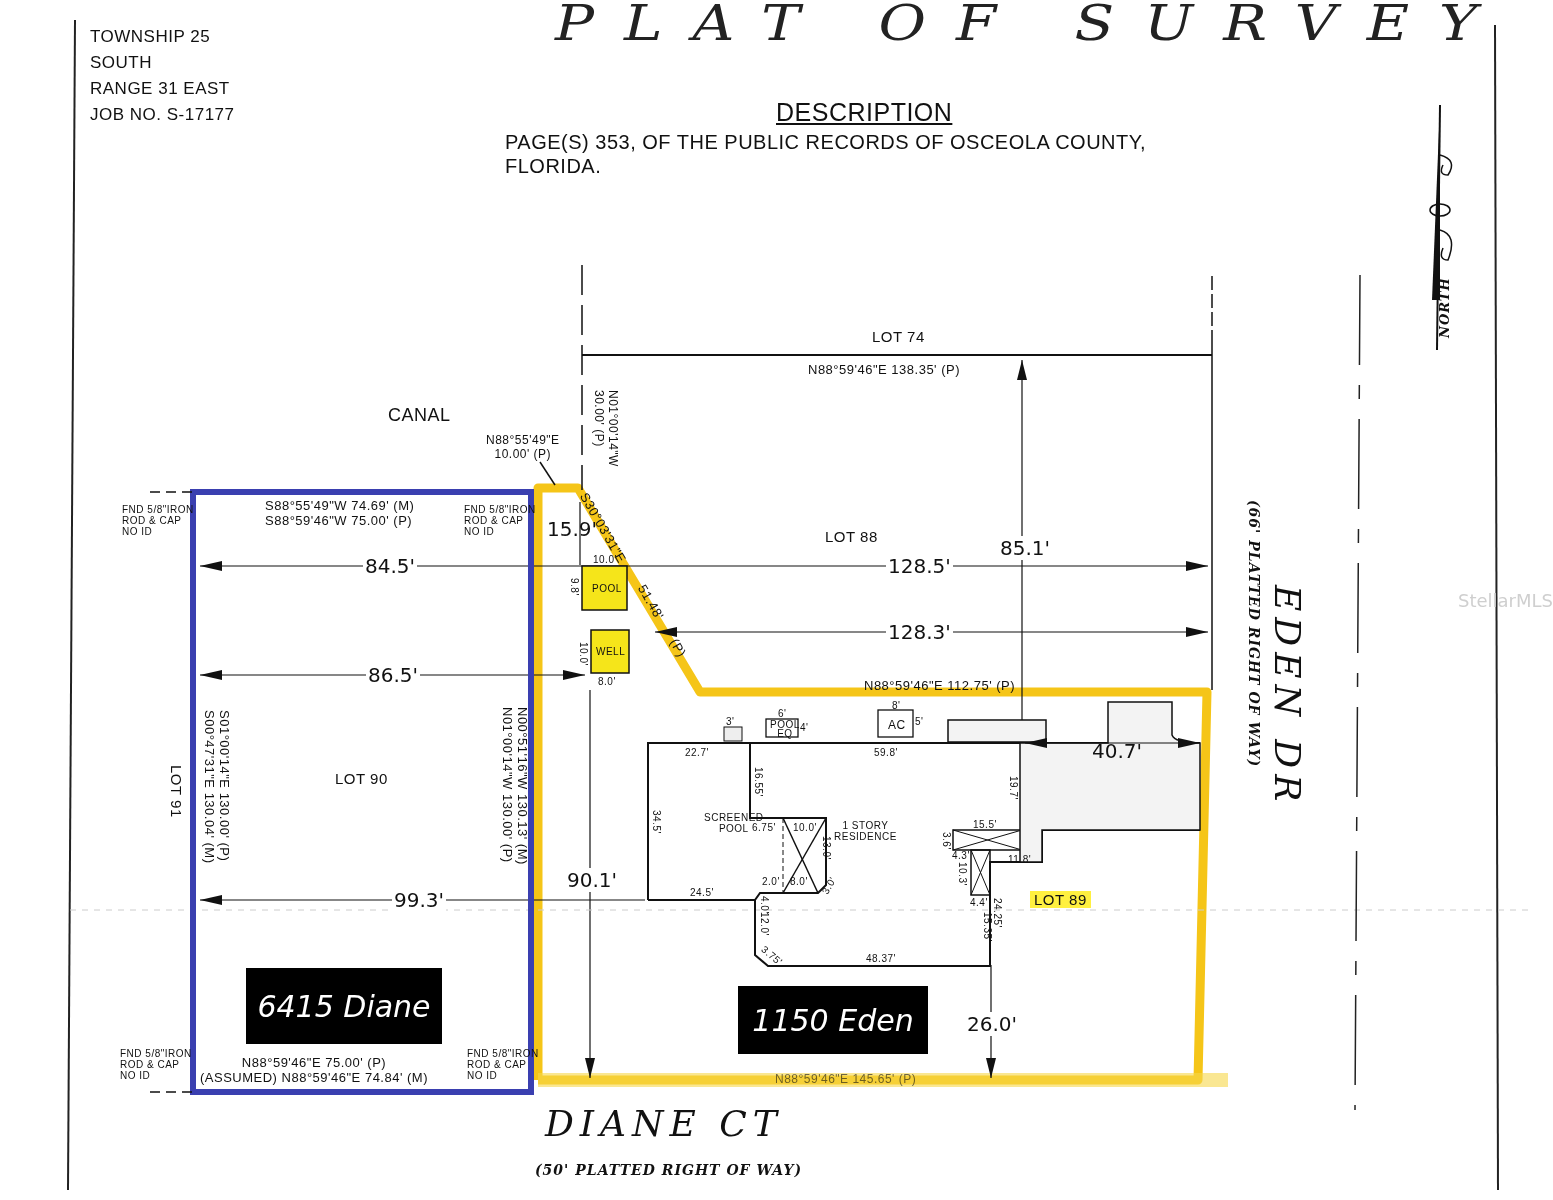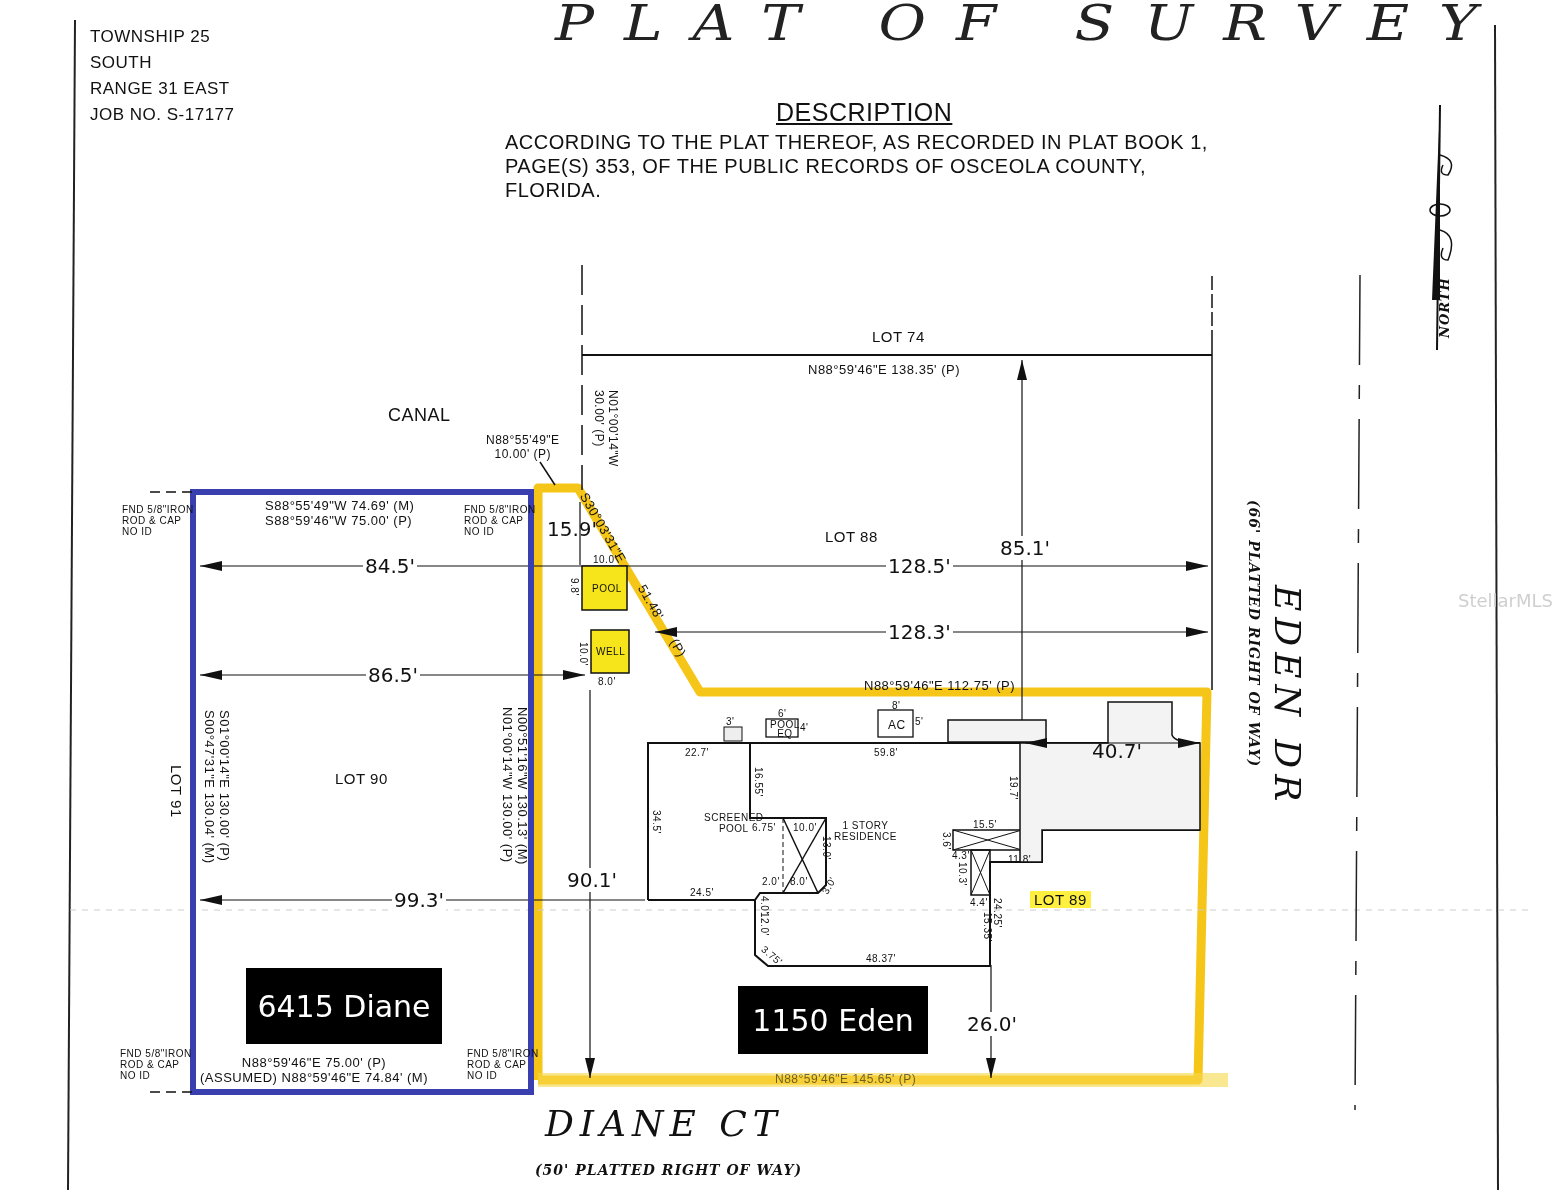--- a/index.html
+++ b/index.html
@@ -11,21 +11,21 @@
   .desc-h { font-size:25px; text-decoration:underline; }
   .desc { font-size:20px; line-height:24px; }
   .s10 { font-size:10px; line-height:11px; }
   .s12 { font-size:12px; }
   .s13 { font-size:13px; }
   .s15 { font-size:15px; }
   .s18 { font-size:18px; }
   .dim { font-size:20px; background:#fff; padding:0 2px; }
   .street { font-family:"DejaVu Serif", serif; font-style:italic; font-size:36px; letter-spacing:6px; }
   .street-sub { font-family:"DejaVu Serif", serif; font-style:italic; font-weight:bold; font-size:14px; letter-spacing:1px; }
-  .label-box { background:#000; color:#fff; font-size:30px; font-family:"DejaVu Sans", sans-serif; display:flex; align-items:center; justify-content:center; }
+  .label-box { background:#000; color:#fff; font-size:30px; font-family:"DejaVu Sans", sans-serif; display:flex; align-items:center; justify-content:center;font-style:italic; }
   .rot90 { transform:rotate(90deg); transform-origin:left top; }
   .rotm90 { transform:rotate(-90deg); transform-origin:left top; }
   .hl { background:rgba(255,235,0,0.75); }
   .watermark { color:#cfcfcf; font-size:20px; }
   svg { position:absolute; left:0; top:0; }
 </style>
 </head>
 <body>
 
 <svg width="1553" height="1200" viewBox="0 0 1553 1200">
@@ -112,21 +112,20 @@
 <div class="abs cad hdr" style="left:90px;top:24px;">
   <div>TOWNSHIP 25</div>
   <div>SOUTH</div>
   <div>RANGE 31 EAST</div>
   <div>JOB NO. S-17177</div>
 </div>
 <div class="abs title" style="left:555px;top:-6px;">PLAT OF SURVEY</div>
 
 <div class="abs cad desc-h" style="left:776px;top:98px;">DESCRIPTION</div>
 <div class="abs cad desc" style="left:505px;top:130px;">
-  <div>ACCORDING TO THE PLAT THEREOF, AS RECORDED IN PLAT BOOK 1,</div>
   <div>PAGE(S) 353, OF THE PUBLIC RECORDS OF OSCEOLA COUNTY,</div>
   <div>FLORIDA.</div>
 </div>
 
 <div class="abs rotm90 street-sub" style="left:1437px;top:338px;font-size:13px;">NORTH</div>
 <span class="abs" style="left:1428px;top:100px;width:24px;height:250px;"></span>
 
 <div class="abs cad s15" style="left:872px;top:328px;">LOT 74</div>
 <div class="abs cad s15" style="left:825px;top:528px;">LOT 88</div>
 <div class="abs cad s15 hl" style="left:1030px;top:891px;padding:0 4px;">LOT 89</div>

